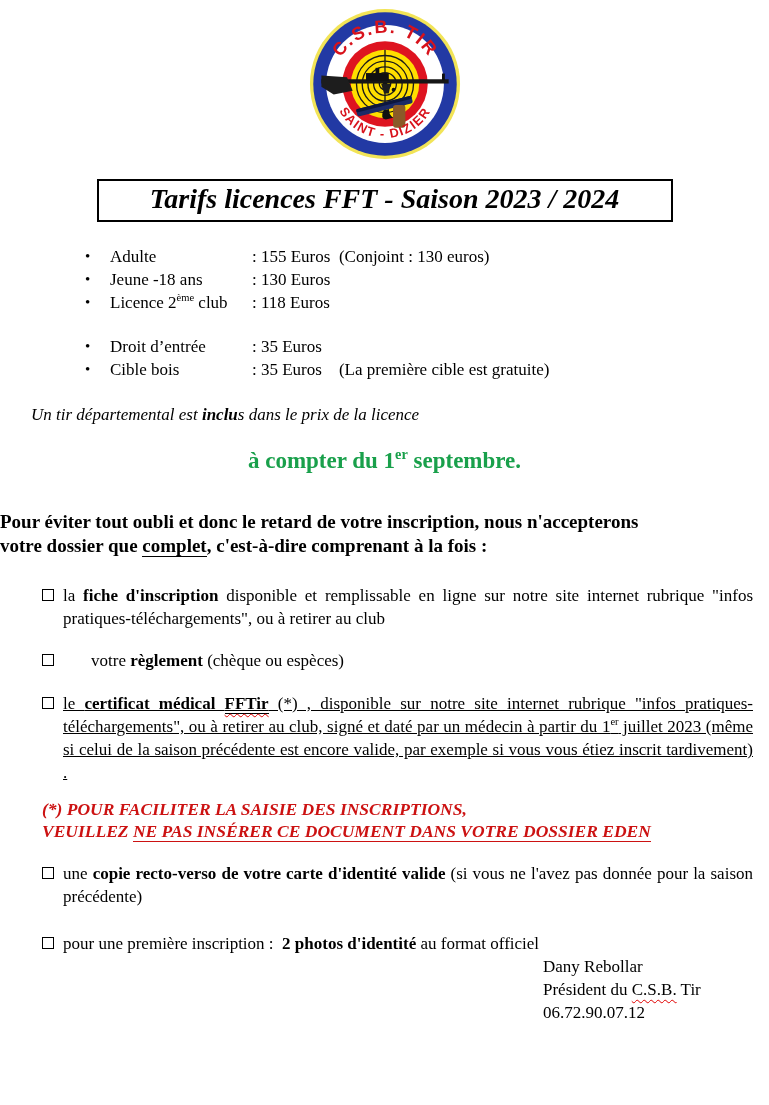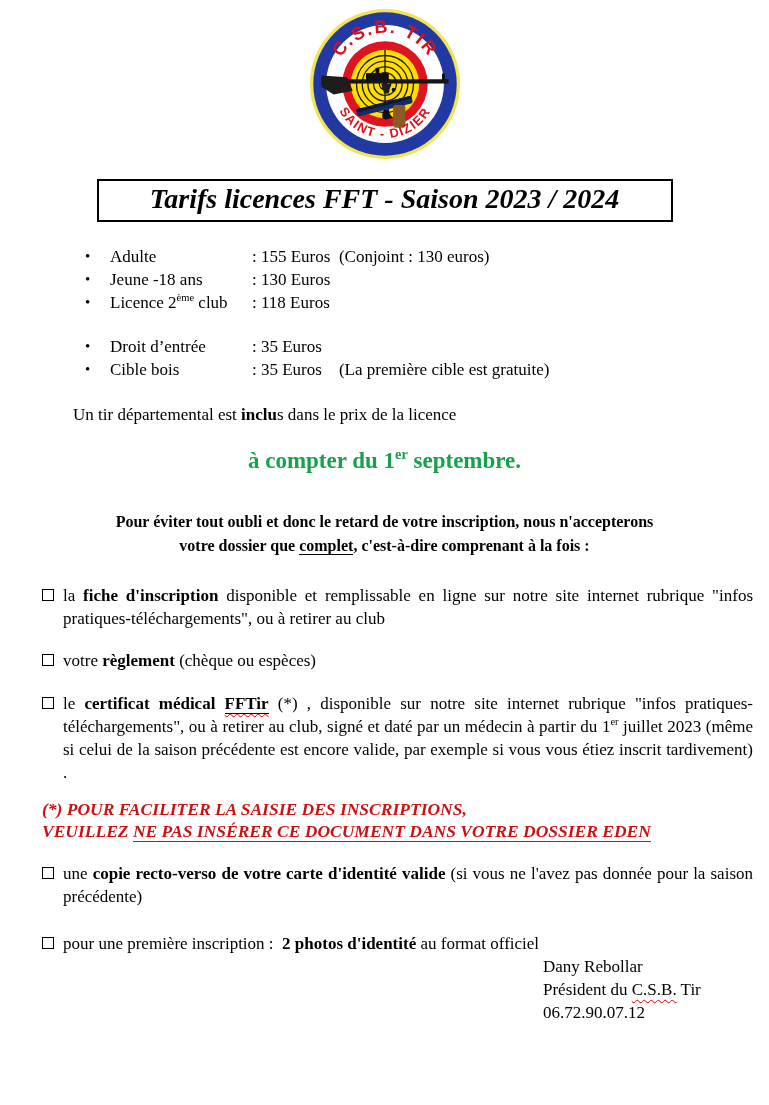--- a/index.html
+++ b/index.html
@@ -21,40 +21,40 @@
   .logo-wrap{padding-top:8px;text-align:center;}
   .title-box{
     width:576px;margin:14px auto 0;border:2px solid #000;
     text-align:center;font-size:28px;font-weight:bold;padding:2px 0 5px;font-style:italic;
   }
   .tariff-group-1{margin-top:23px;}
   .tariff-group-2{margin-top:21px;}
   .t-row{display:flex;margin-left:85px;line-height:23px;}
   .t-bullet{width:25px;font-size:15px;}
   .t-label{width:142px;}
-  .inclus-line{margin-top:22px;margin-left:73px;line-height:23px;}
+  .inclus-line{margin-top:22px;margin-left:31px;line-height:23px;font-style:italic;}
 
   .green-block{
     margin-top:19px;text-align:center;color:var(--green);
     font-weight:bold;font-size:23px;line-height:31px;
   }
   .notice-block{
-    margin-top:34px;text-align:center;font-weight:bold;
-    font-size:16px;line-height:24px;
+    margin-top:34px;text-align:left;font-weight:bold;
+    font-size:19px;line-height:24px;
   }
   .checklist{margin:0 16px 0 42px;}
   .check-item{display:flex;line-height:23px;}
   .checkbox{
     flex:0 0 auto;width:12px;height:12px;border:1.6px solid #000;
     margin:5px 9px 0 0;background:#fff;
   }
   .check-text{flex:1;text-align:justify;}
   .mt-item1{margin-top:26px;}
-  .mt-item2{margin-top:19px;}
-  .mt-item3{margin-top:20px;}
+  .mt-item2{margin-top:19px;gap:28px;}
+  .mt-item3{margin-top:20px;text-decoration:underline;}
   .mt-item4{margin-top:20px;}
   .mt-item5{margin-top:24px;}
   .red-note{
     margin-top:14px;color:var(--red);
     font-weight:bold;font-style:italic;font-size:17.5px;line-height:22px;
   }
   .signature{margin-left:543px;line-height:23px;}
 </style>
 </head>
 <body>

